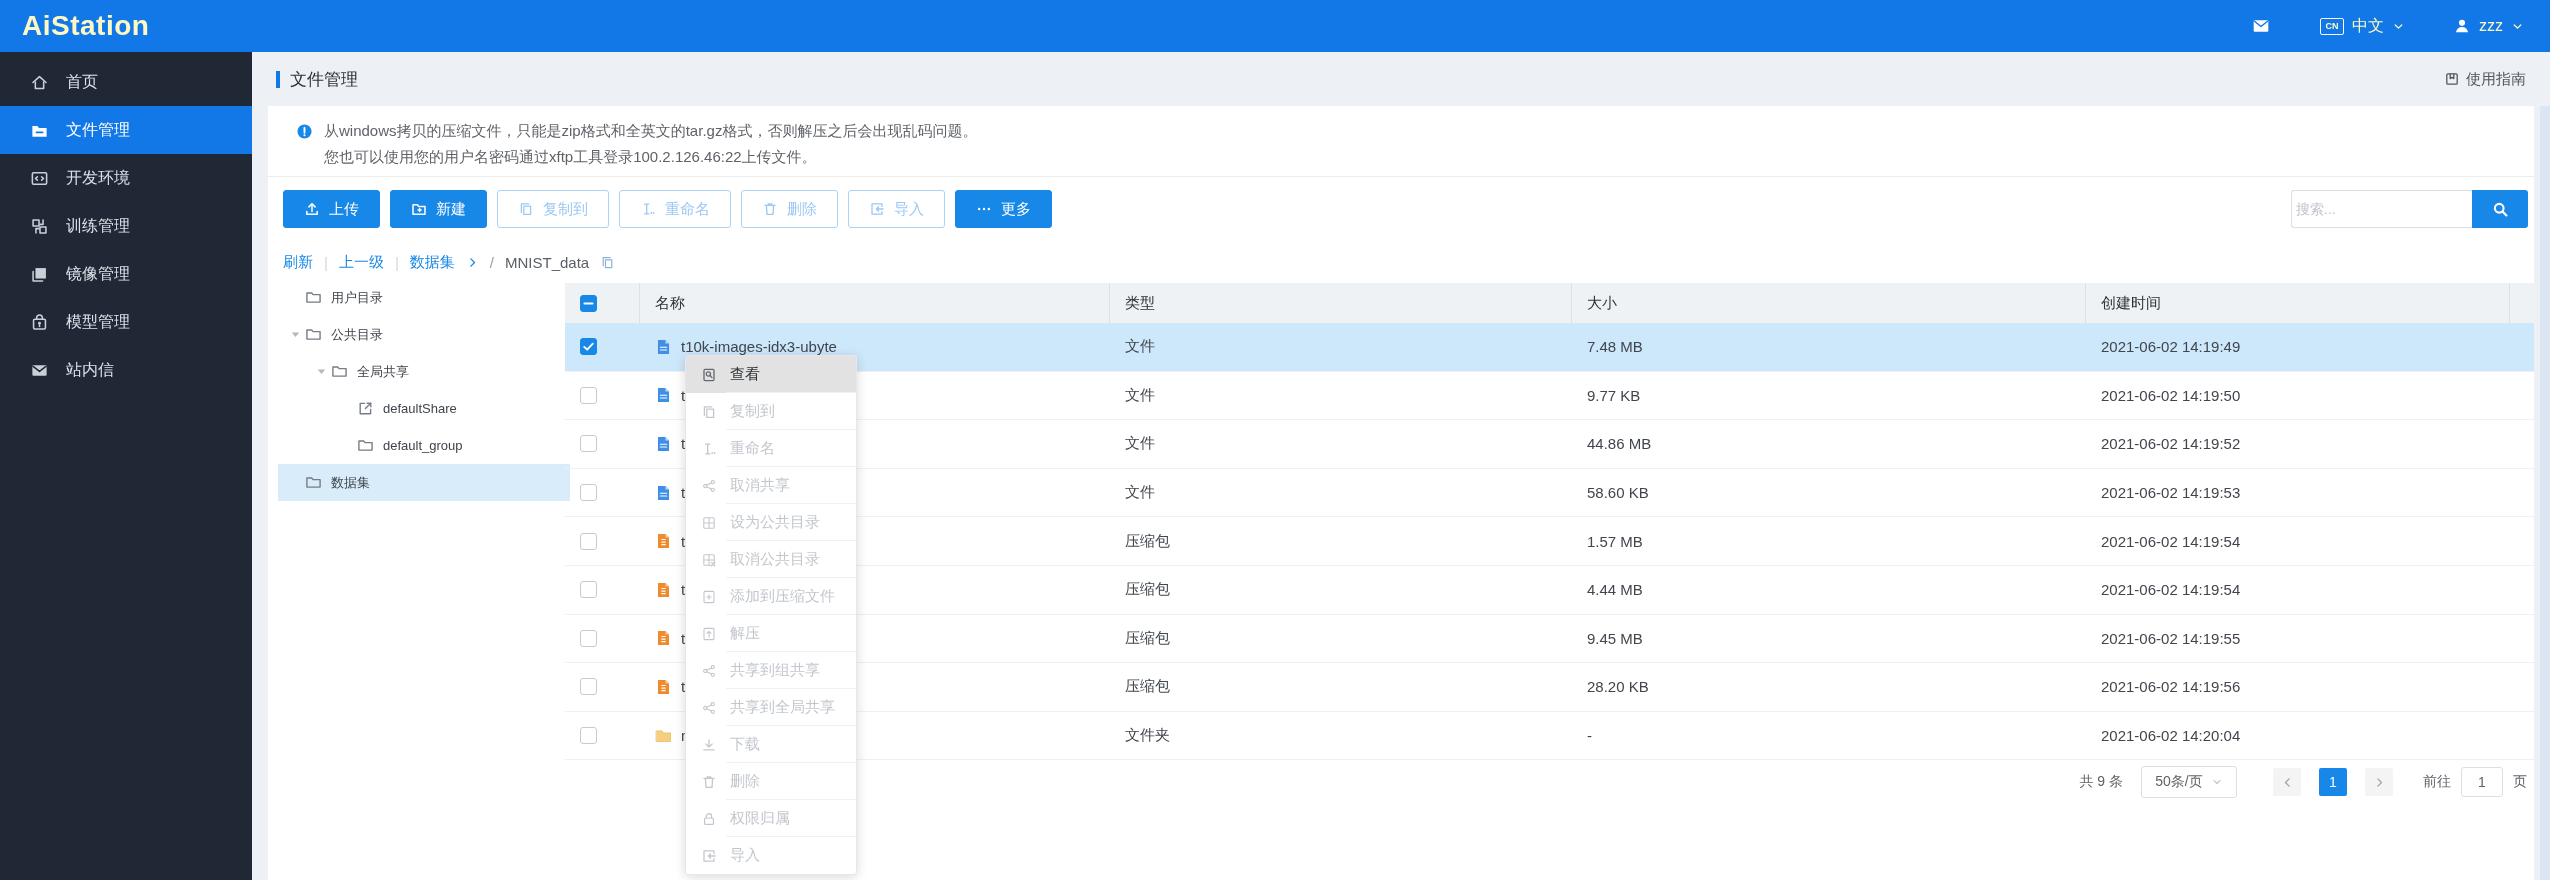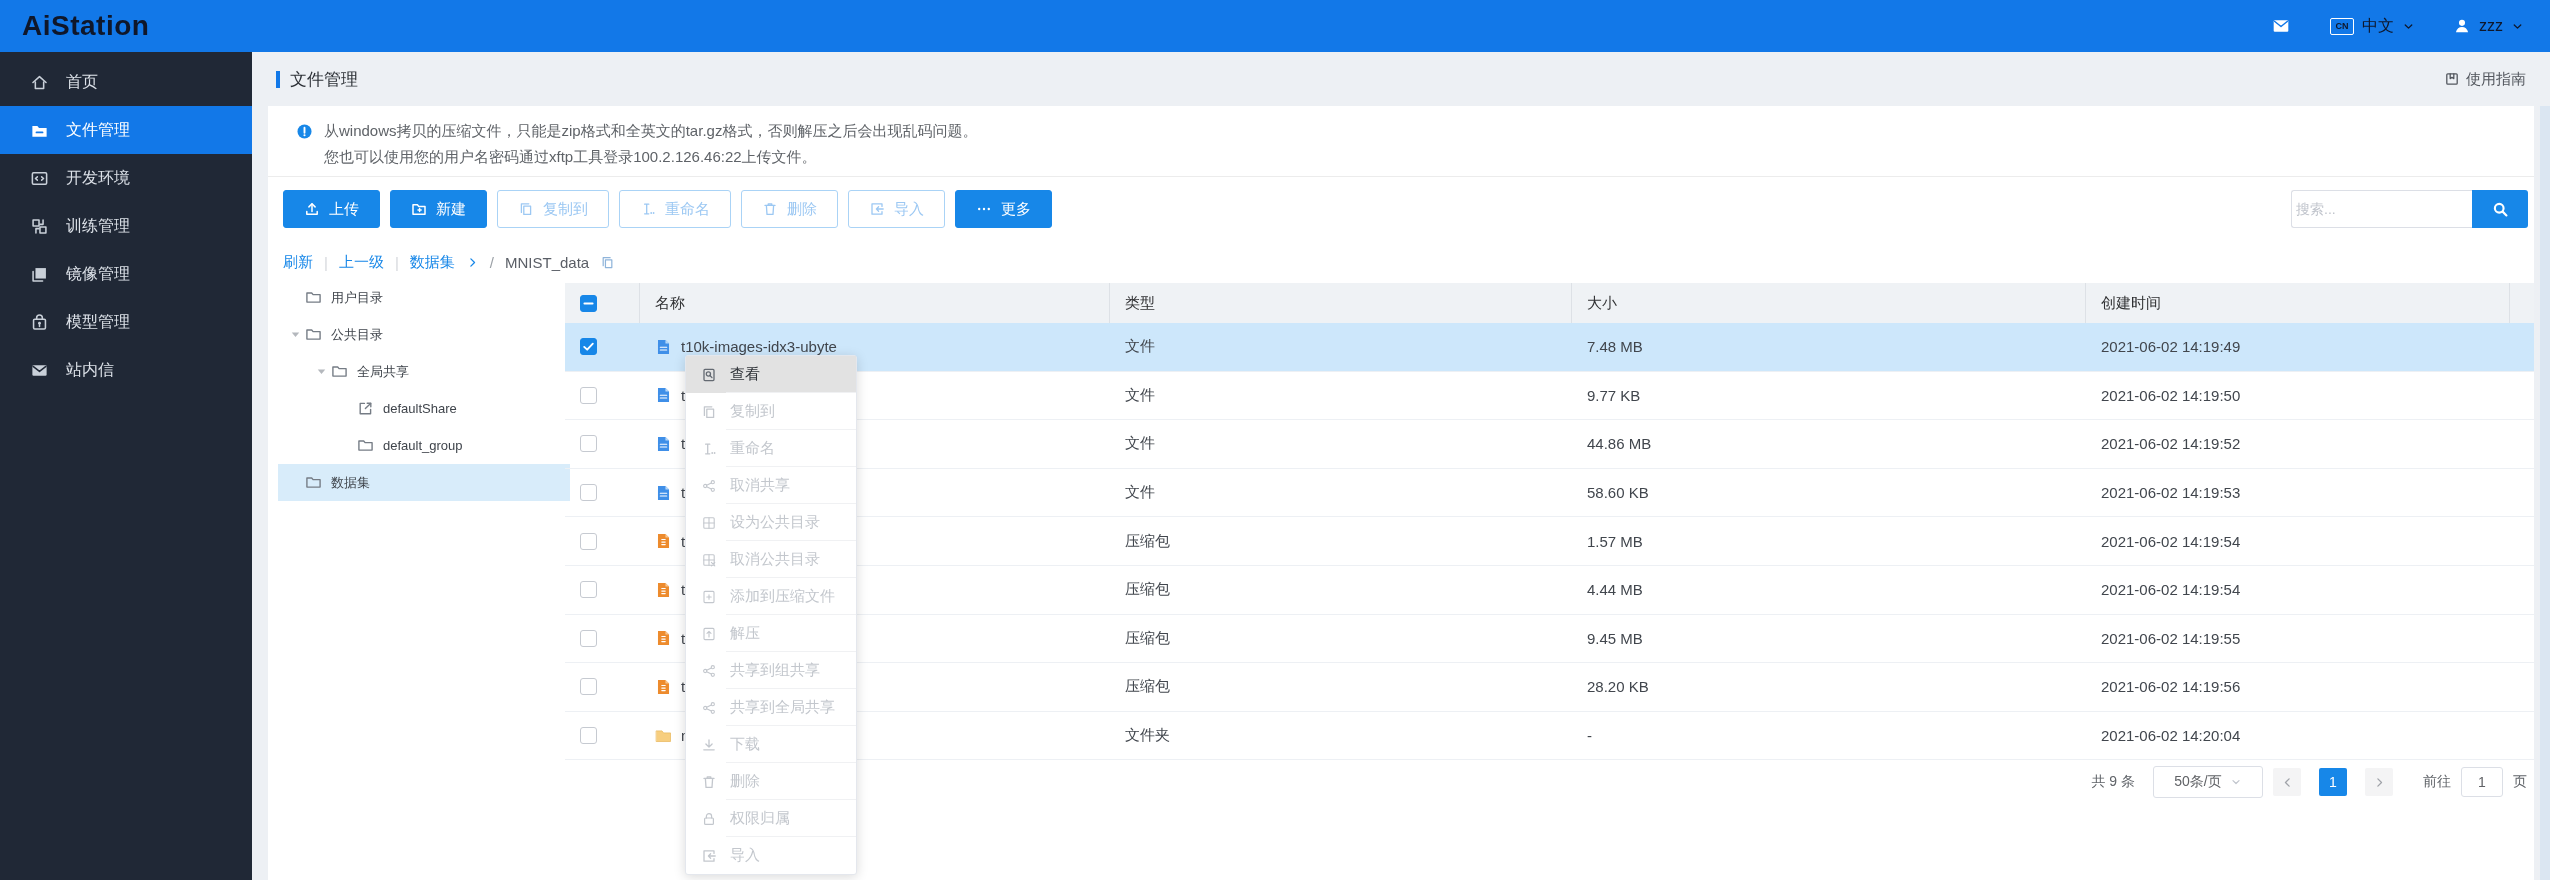--- a/index.html
+++ b/index.html
@@ -1,23 +1,23 @@
 <!DOCTYPE html>
 <html><head>
 <meta charset="utf-8">
 <style>
   html,body{margin:0;padding:0;}
   .stage{position:relative;width:2550px;height:880px;background:#edf0f4;overflow:hidden;
          font-family:"Liberation Sans","DejaVu Sans",sans-serif;color:#41464d;}
 
   
   .topbar{position:absolute;left:0;top:0;width:2550px;height:52px;background:#1278e8;
-          display:flex;align-items:center;color:#0f172a;z-index:30;}
+          display:flex;align-items:center;color:#fef9c3;z-index:30;}
   .logo{margin-left:22px;font-size:28px;font-weight:bold;letter-spacing:.5px;}
-  .topbar-right{margin-left:auto;display:flex;align-items:center;gap:38px;margin-right:26px;}
+  .topbar-right{margin-left:auto;display:flex;align-items:center;gap:48px;margin-right:26px;}
   .tb-group{display:flex;align-items:center;gap:8px;font-size:16px;cursor:pointer;}
   .ic{display:inline-block;line-height:0;}
   .ic svg{width:100%;height:100%;display:block;}
   .ic-mail{width:22px;height:18px;}
   .ic-person{width:18px;height:18px;}
   .ic-chev{width:13px;height:13px;}
   .lang-badge{display:inline-flex;align-items:center;justify-content:center;width:22px;height:15px;
           border:1px solid #fff;border-radius:2px;font-size:9px;font-weight:bold;}
 
   
@@ -81,22 +81,22 @@
   .t-row{display:flex;height:47.6px;align-items:center;border-bottom:1px solid #edf0f4;font-size:15px;color:#41464d;cursor:pointer;}
   .t-row.selected{background:#cde7fb;}
   .t-cell{display:flex;align-items:center;box-sizing:border-box;padding-left:15px;overflow:hidden;white-space:nowrap;}
   .cb{width:17px;height:17px;border:1px solid #c6cad1;border-radius:3px;background:#fff;box-sizing:border-box;flex:none;cursor:pointer;}
   .cb.on{background:#1787e8;border-color:#1787e8;}
   .file-ic{width:17px;height:18px;margin-right:9px;flex:none;}
 
   
   .pagination{position:absolute;right:7px;top:660px;height:32px;display:flex;align-items:center;font-size:14px;color:#5f6368;}
   .pg-total{margin-right:18px;}
-  .pg-size{width:110px;height:32px;border:1px solid #dcdfe6;border-radius:3px;display:flex;align-items:center;
-       justify-content:center;gap:8px;color:#606266;box-sizing:border-box;cursor:pointer;margin-right:10px;}
+  .pg-size{width:96px;height:32px;border:1px solid #dcdfe6;border-radius:3px;display:flex;align-items:center;
+       justify-content:center;gap:8px;color:#606266;box-sizing:border-box;cursor:pointer;margin-right:36px;}
   .pg-size .ic{width:12px;height:12px;color:#c0c4cc;}
   .pg-btn{width:28px;height:28px;background:#f4f4f5;border-radius:2px;display:flex;align-items:center;justify-content:center;
        color:#a0a3a9;cursor:pointer;margin-right:18px;}
   .pg-btn .ic{width:13px;height:13px;}
   .pg-num{width:28px;height:28px;background:#1787e8;border-radius:2px;color:#fff;display:flex;align-items:center;
        justify-content:center;cursor:pointer;margin-right:18px;}
   .pg-goto{margin-left:12px;margin-right:10px;}
   .pg-input{width:42px;height:30px;border:1px solid #dcdfe6;border-radius:3px;text-align:center;font-size:14px;
        color:#606266;outline:none;font-family:inherit;box-sizing:border-box;margin-right:10px;}
 

